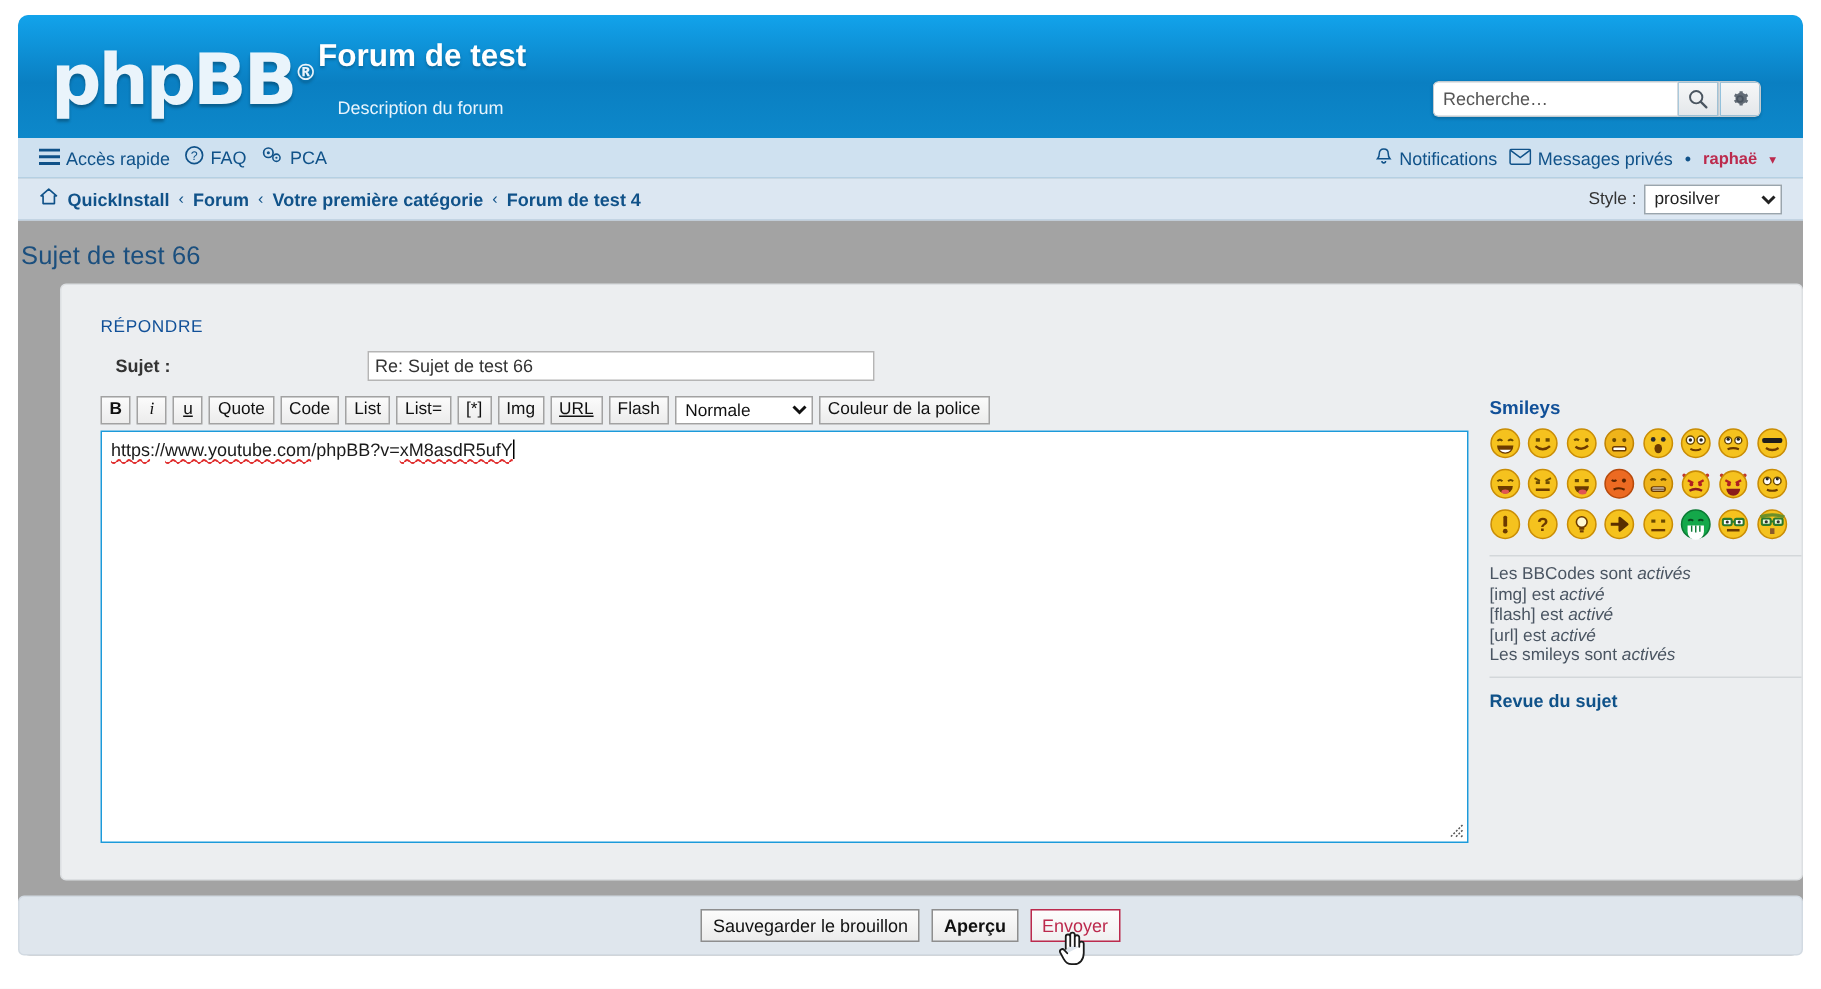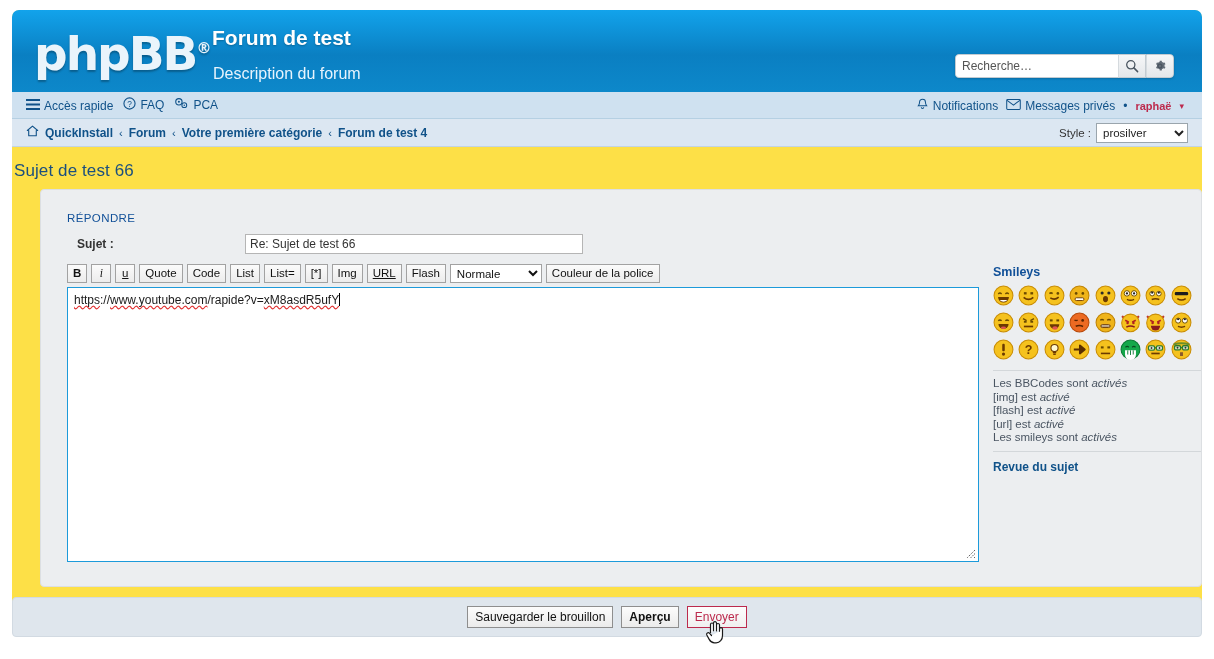--- a/index.html
+++ b/index.html
@@ -15,21 +15,21 @@
   }
   #wrap {
     position: relative;
     width: 1214px; height: 659px;
     background: #ffffff;
     padding: 10px 12px;
   }
   .page-body {
     width: 1190px;
     margin: 0 auto;
-    background: #fde047;
+    background: #a3a3a3;
     border-radius: 8px;
     overflow: visible;
   }
 
   
   .header-bar {
     position: relative;
     height: 82px;
     margin: 0 0 0 0;
     border-radius: 7px 7px 0 0;
@@ -71,23 +71,23 @@
     position: absolute;
     left: 200px; top: 16px;
     color: #ffffff;
     font-size: 21px;
     font-weight: bold;
     text-shadow: 0 1px 2px rgba(0,0,0,0.25);
     white-space: nowrap;
   }
   .site-desc {
     position: absolute;
-    left: 201px; top: 55px;
+    left: 213px; top: 55px;
     color: #e8f4fd;
-    font-size: 16px;
+    font-size: 12px;
     white-space: nowrap;
   }
   .search-box {
     position: absolute;
     right: 28px; top: 44px;
     display: flex;
     align-items: stretch;
     height: 24px;
     border-radius: 4px;
     overflow: hidden;
@@ -541,21 +541,21 @@
             <button class="bb-btn url">URL</button>
             <button class="bb-btn">Flash</button>
             <select class="bb-sel">
               <option>Normale</option>
             </select>
             <button class="bb-btn">Couleur de la police</button>
           </div>
 
           <div class="msg-holder">
             <div class="msg-area">
-              <span class="msg-text"><span class="sq">https</span><span>://</span><span class="sq">www.youtube.com</span><span>/rapide?v=</span><span class="sq">xM8asdR5ufY</span><span class="caret"></span></span>
+              <span class="msg-text"><span class="sq">https</span><span>://</span><span class="sq">www.youtube.com</span><span>/phpBB?v=</span><span class="sq">xM8asdR5ufY</span><span class="caret"></span></span>
               <svg class="resize-grip" viewBox="0 0 12 12">
                 <path d="M11 3L3 11M11 6.5L6.5 11M11 10L10 11" stroke="#555" stroke-width="1" stroke-dasharray="1.3 1.1"></path>
               </svg>
             </div>
           </div>
         </div>
 
         <div class="side">
           <h3>Smileys</h3>
           <div class="smiley-grid">

